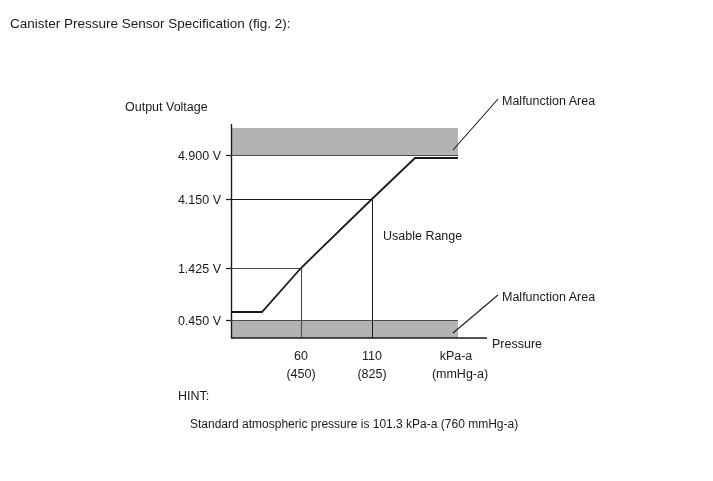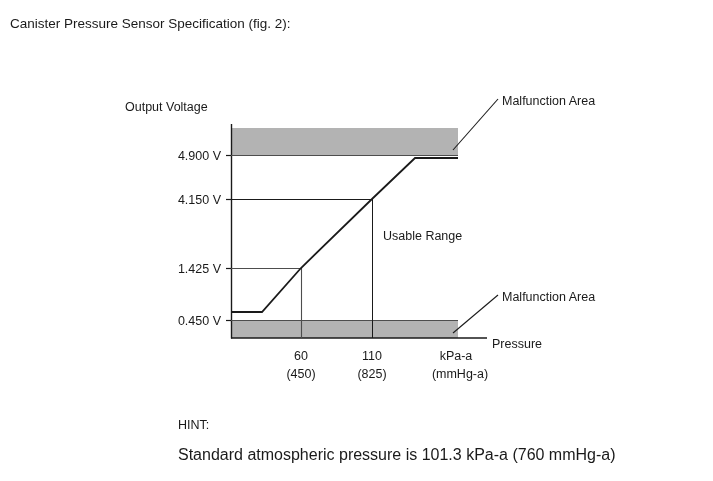--- a/index.html
+++ b/index.html
@@ -18,23 +18,23 @@
     text-align:center;
   }
   #chart-wrap{
     position:absolute;left:0;top:0;width:713px;height:425px;
   }
   svg{display:block;}
   .svg-text{font-family:"Liberation Sans",sans-serif;fill:#1a1a1a;}
   .tick-label{font-size:12.5px;}
   .axis-title{font-size:12.5px;}
   .annot{font-size:12.5px;}
-  .hint-block{position:absolute;left:178px;top:418px;}
+  .hint-block{position:absolute;left:178px;top:389px;}
   .hint-label{font-size:12.5px;color:#1a1a1a;margin:0 0 14px 0;}
-  .hint-text{font-size:16px;color:#1a1a1a;margin:0;white-space:nowrap;}
+  .hint-text{font-size:12px;color:#1a1a1a;margin:12px;white-space:nowrap;}
 </style>
 </head>
 <body>
 
 <div id="page-title">Canister Pressure Sensor Specification (fig. 2):</div>
 
 <div id="chart-wrap">
 <svg width="713" height="481" viewBox="0 0 713 481" xmlns="http://www.w3.org/2000/svg">
 
   <rect x="231" y="128" width="227" height="27" fill="#b3b3b3"></rect>

